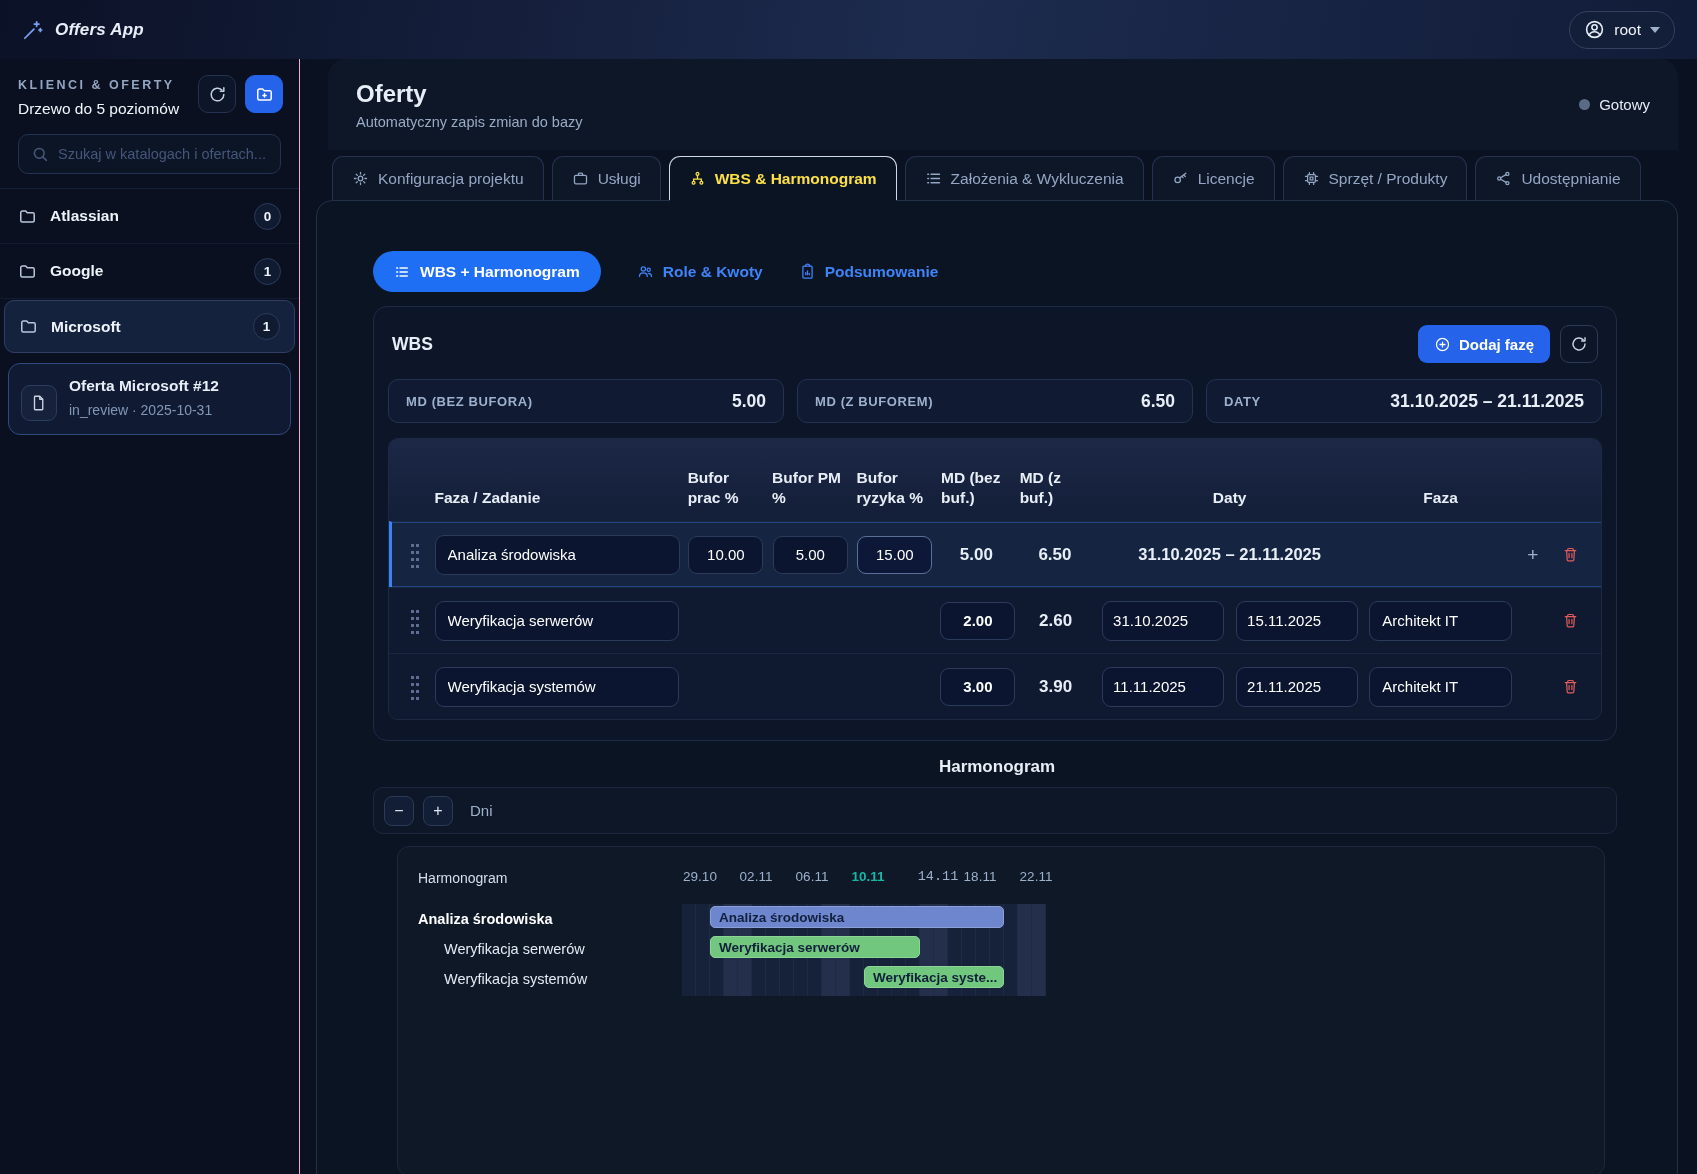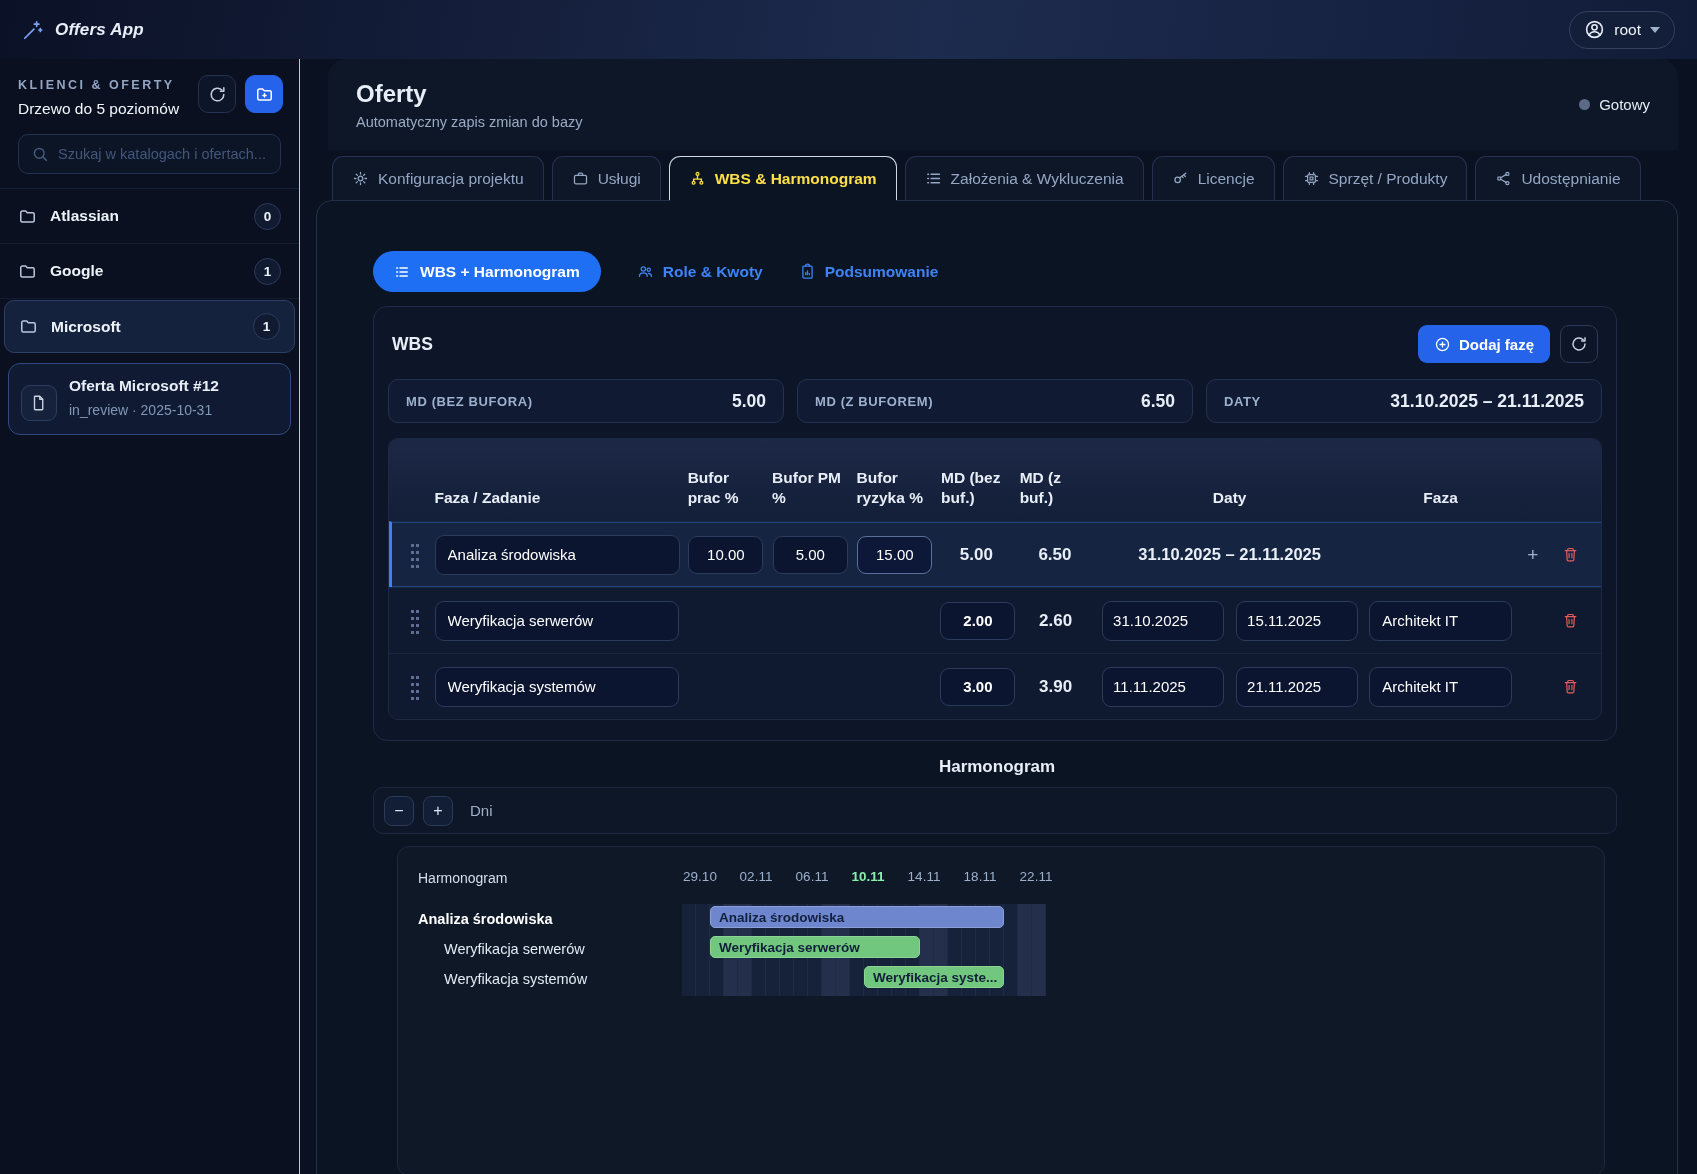--- a/index.html
+++ b/index.html
@@ -186,21 +186,21 @@
   }
   .unit-label{ margin-left:8px; font-size:15px; color:#9fb0ca; }
   .gantt-panel{
     margin:12px 72px 0 80px; height:330px; background:#0e1827; border:1px solid #1b2840;
     border-radius:12px; padding:22px 0 0 20px;
   }
   .gantt-head{ display:flex; align-items:center; }
   .g-label{ width:264px; font-size:14px; color:#d5dfee; }
   .g-axis{ position:relative; width:364px; height:18px; }
   .g-tick{ position:absolute; top:0; font-size:13.5px; color:#9db0cc; transform:translateX(-50%); white-space:nowrap; }
-  .g-tick.bold{ color:#86efac; font-weight:bold; }
+  .g-tick.bold{ color:#14b8a6; font-weight:bold; }
   .gantt-body{ margin-top:17px; display:flex; }
   .g-rows{ width:264px; }
   .g-row-label{ height:30px; line-height:30px; font-size:14.5px; color:#e3eaf4; white-space:nowrap; }
   .g-row-label.main{ font-weight:bold; color:#fff; }
   .g-row-label.indent{ padding-left:26px; }
   .g-chart{ position:relative; width:364px; height:92px; }
   .stripe{ position:absolute; top:0; bottom:0; background:#16213a; border-right:1px solid #1e2b47; }
   .stripe.weekend{ background:#232f4b; }
   .g-bar{
     position:absolute; height:22px; border-radius:5px; display:flex; align-items:center;
@@ -590,21 +590,21 @@
   </div>
 
   <div class="gantt-panel">
     <div class="gantt-head">
       <div class="g-label">Harmonogram</div>
       <div class="g-axis">
           <span class="g-tick" style="left: 18px;">29.10</span>
           <span class="g-tick" style="left: 74px;">02.11</span>
           <span class="g-tick" style="left: 130px;">06.11</span>
           <span class="g-tick bold" style="left: 186px;">10.11</span>
-          <span class="g-tick" style="left: 242px;">14.11</span>
+          <span class="g-tick" style="left: 256px; font-family: Liberation Mono, monospace;">14.11</span>
           <span class="g-tick" style="left: 298px;">18.11</span>
           <span class="g-tick" style="left: 354px;">22.11</span>
         </div>
     </div>
     <div class="gantt-body">
       <div class="g-rows">
         <div class="g-row-label main">Analiza środowiska</div>
         <div class="g-row-label indent">Weryfikacja serwerów</div>
         <div class="g-row-label indent">Weryfikacja systemów</div>
       </div>

